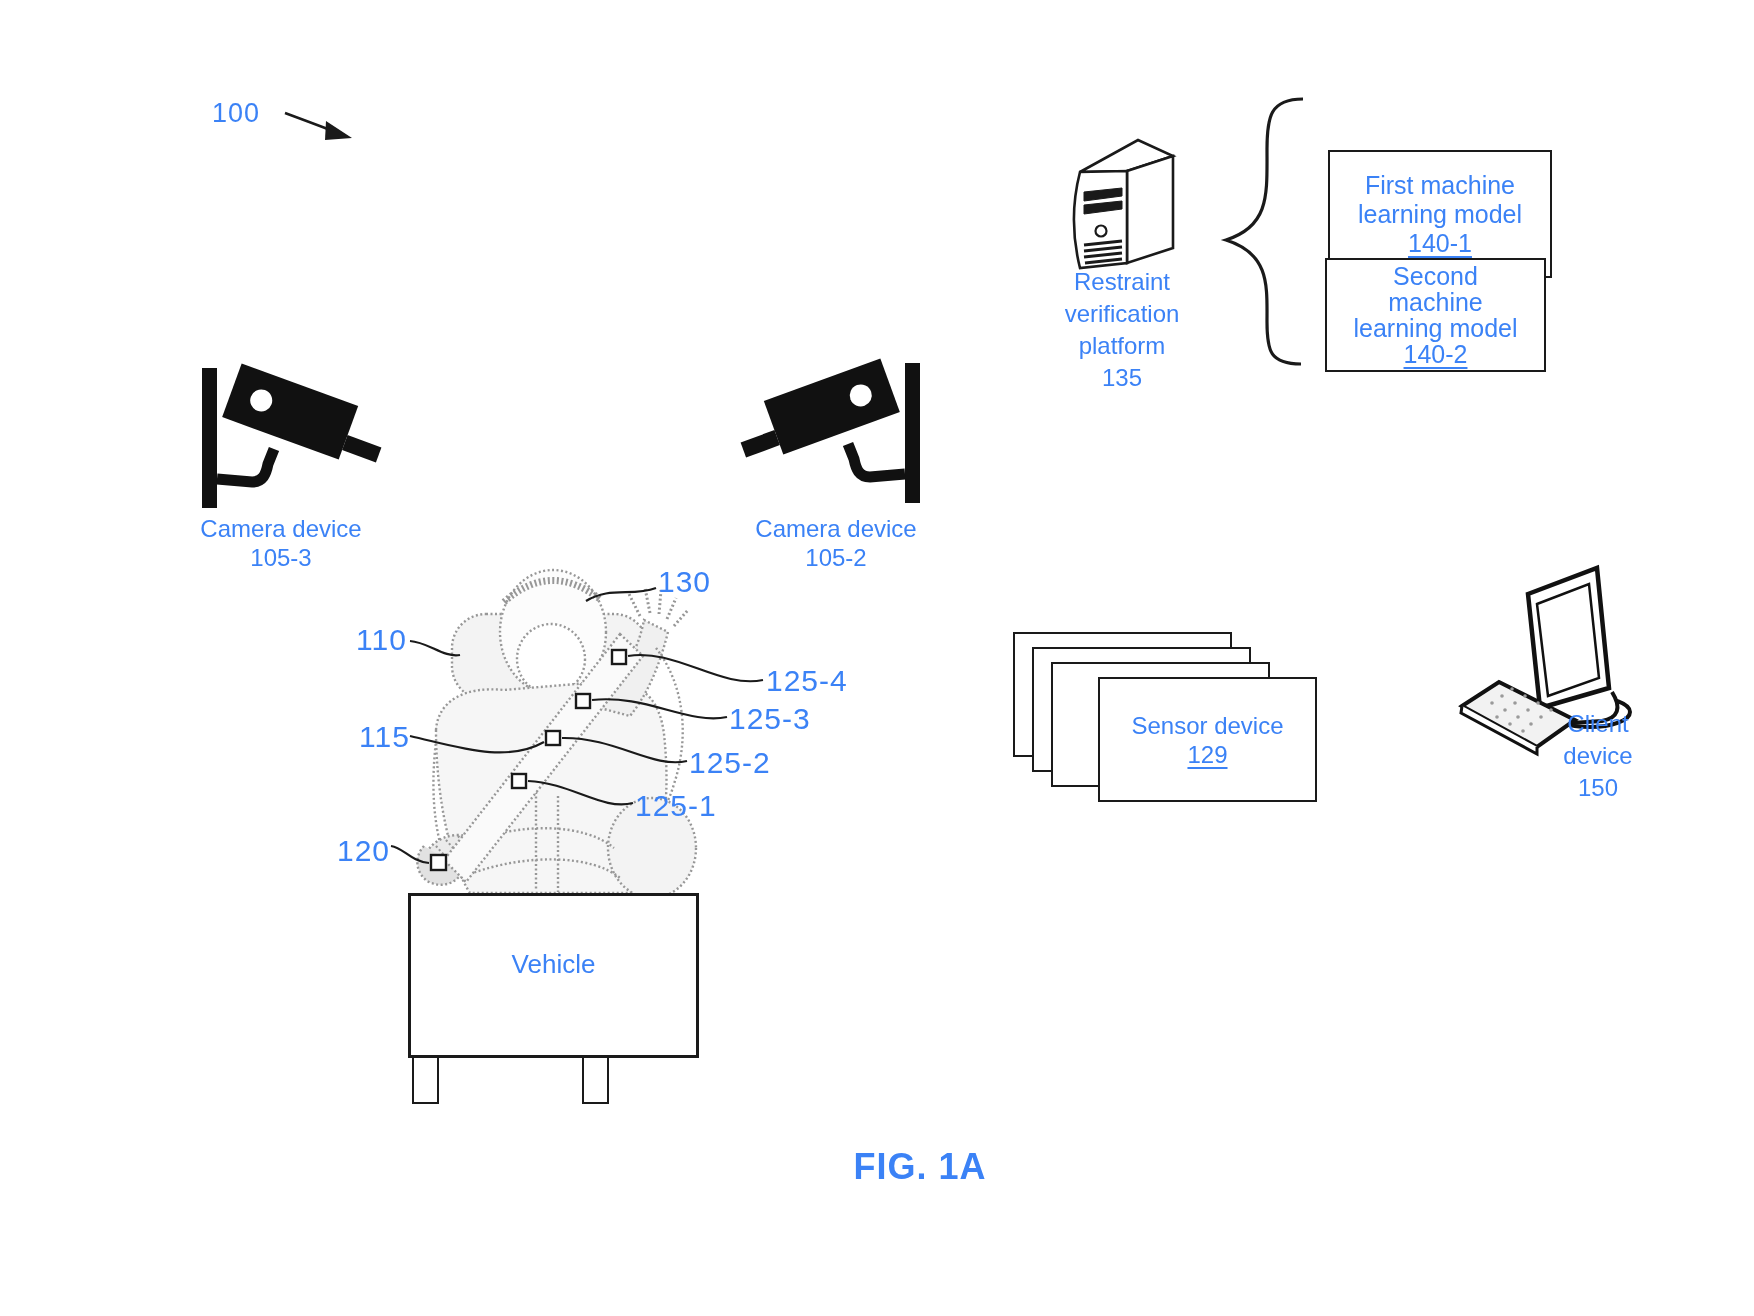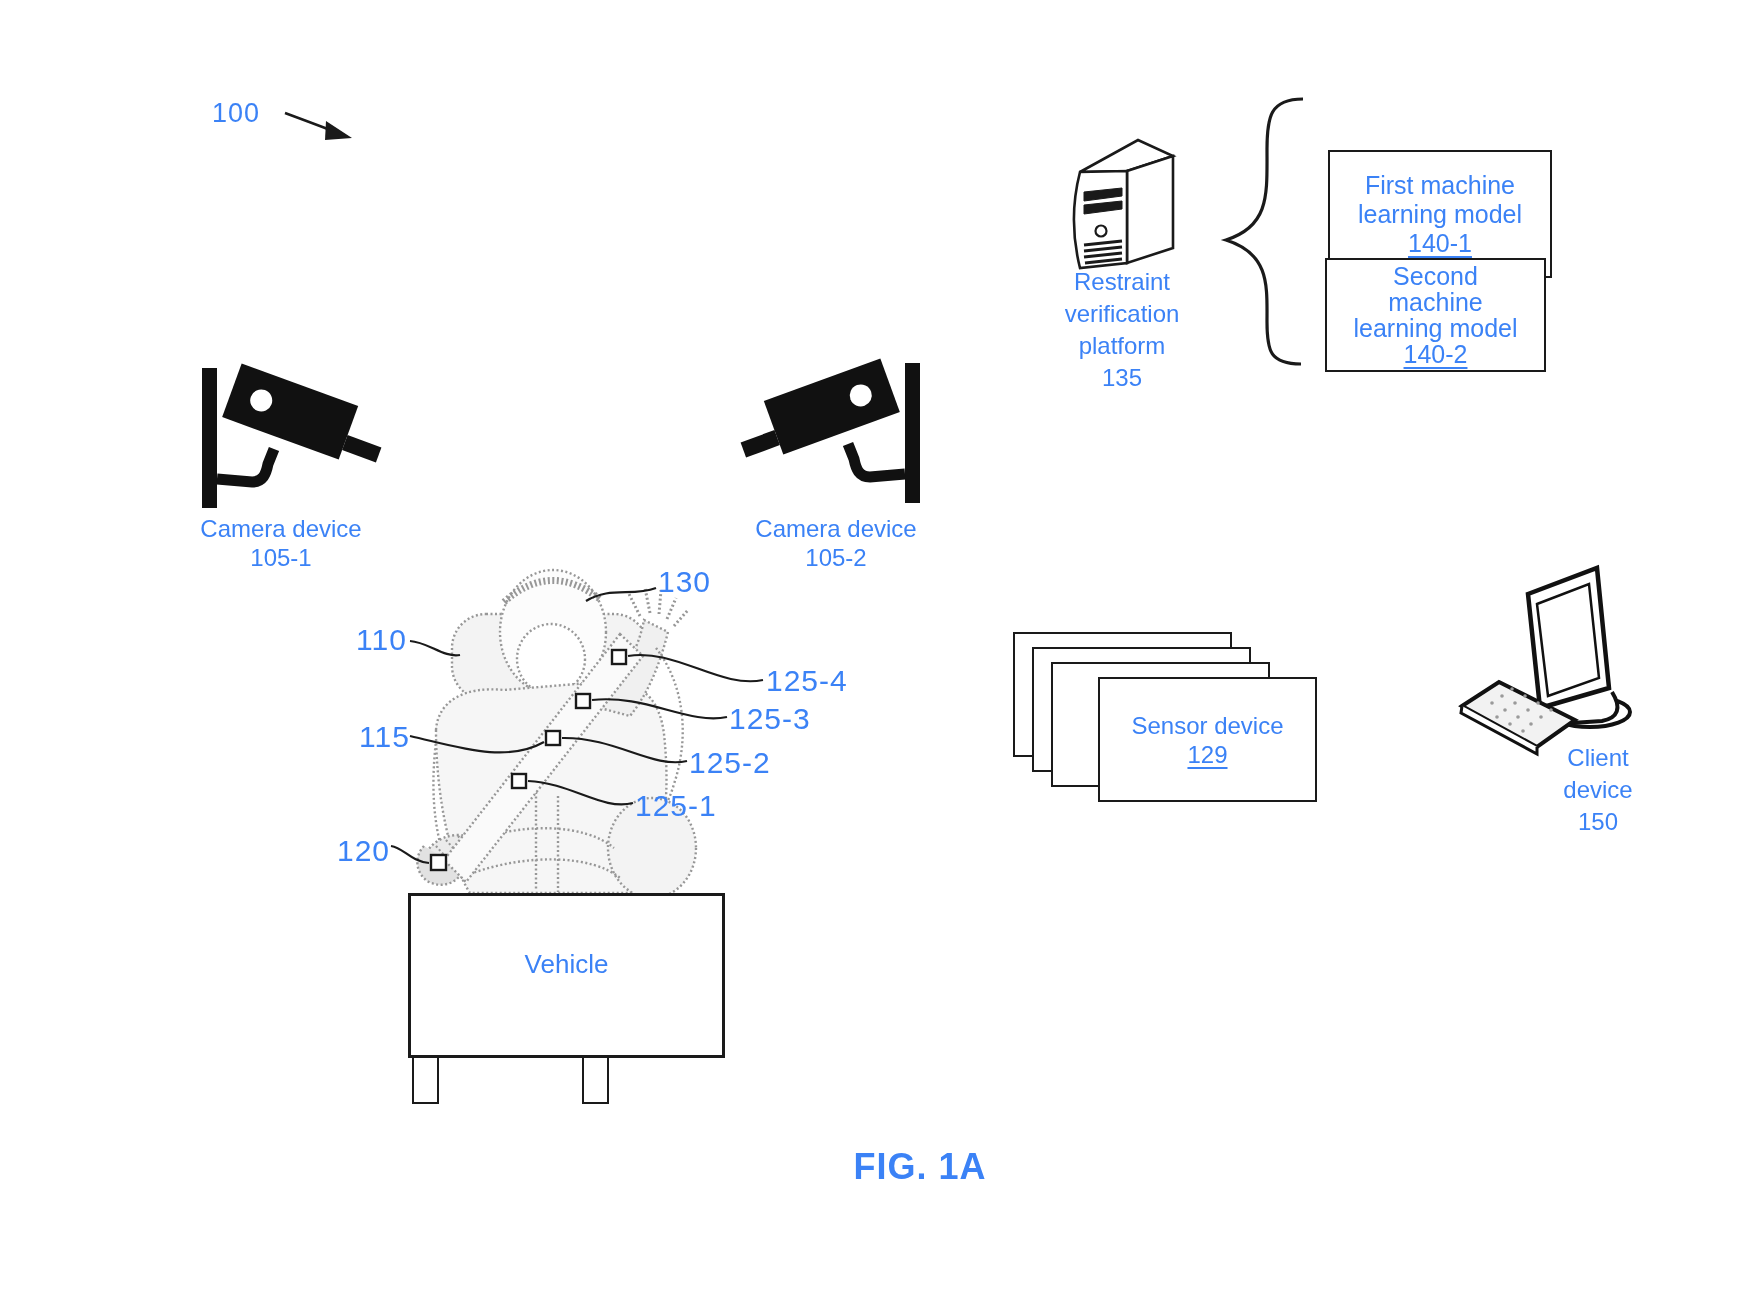--- a/index.html
+++ b/index.html
@@ -147,51 +147,51 @@
   </div>
   <div class="box" style="left:1325px;top:258px;width:217px;height:110px;">
     <div class="ln" style="line-height:26px;">Second</div>
     <div class="ln" style="line-height:26px;">machine</div>
     <div class="ln" style="line-height:26px;">learning model</div>
     <div class="ln u" style="line-height:26px;">140-2</div>
   </div>
 
   <div class="capw cap" style="left:171px;top:514px;width:220px;">
     <div>Camera device</div>
-    <div>105-1</div>
+    <div>105-3</div>
   </div>
   <div class="capw cap" style="left:726px;top:514px;width:220px;">
     <div>Camera device</div>
     <div>105-2</div>
   </div>
 
   <div class="lbl ref" style="left:658px;top:565px;">130</div>
   <div class="lbl ref" style="left:356px;top:623px;">110</div>
   <div class="lbl ref" style="left:359px;top:720px;">115</div>
   <div class="lbl ref" style="left:337px;top:834px;">120</div>
   <div class="lbl ref" style="left:766px;top:664px;">125-4</div>
   <div class="lbl ref" style="left:729px;top:702px;">125-3</div>
   <div class="lbl ref" style="left:689px;top:746px;">125-2</div>
   <div class="lbl ref" style="left:635px;top:789px;">125-1</div>
 
-  <div class="vehicle" style="left:408px;top:893px;width:317px;height:165px;">
+  <div class="vehicle" style="left:408px;top:893px;width:291px;height:165px;">
     <span>Vehicle</span>
   </div>
   <div class="leg" style="left:412px;top:1058px;"></div>
   <div class="leg" style="left:582px;top:1058px;"></div>
 
   <div class="card" style="left:1013px;top:632px;"></div>
   <div class="card" style="left:1032px;top:647px;"></div>
   <div class="card" style="left:1051px;top:662px;"></div>
   <div class="card" style="left:1070px;top:677px;display:flex;flex-direction:column;align-items:center;justify-content:center;z-index:2;margin-left:28px;">
     <div class="cap">Sensor device</div>
     <div class="cap u">129</div>
   </div>
 
-  <div class="capw cap" style="left:1518px;top:742px;width:160px;line-height:32px;">
+  <div class="capw cap" style="left:1518px;top:708px;width:160px;line-height:32px;">
     <div>Client</div>
     <div>device</div>
     <div>150</div>
   </div>
 
   <div class="capw figcap" style="left:780px;top:1146px;width:280px;">FIG. 1A</div>
 
 </div>
 
 </body></html>

